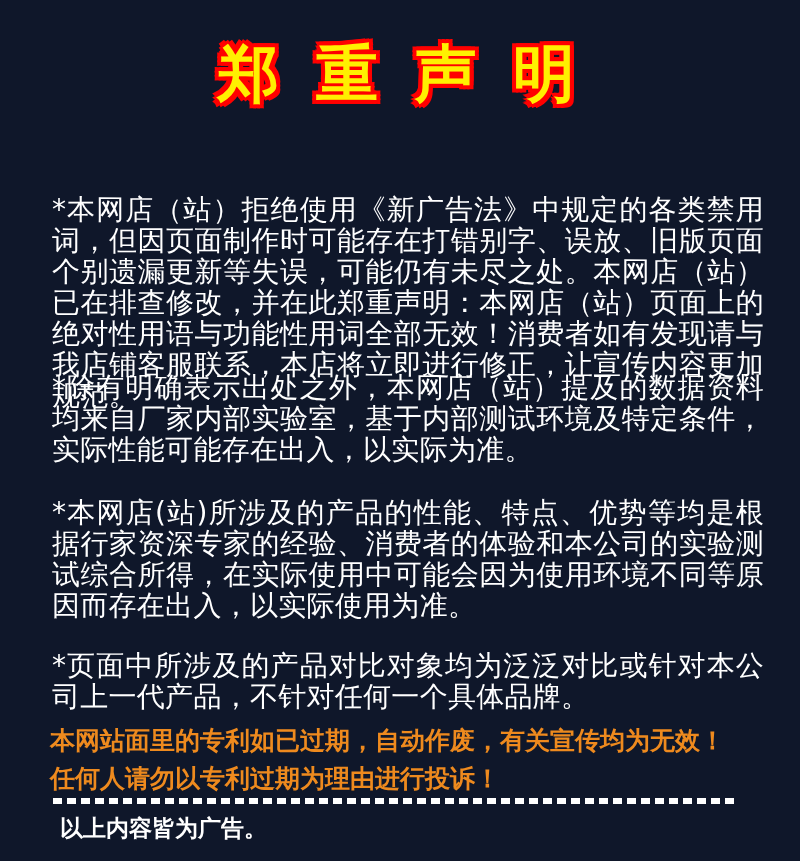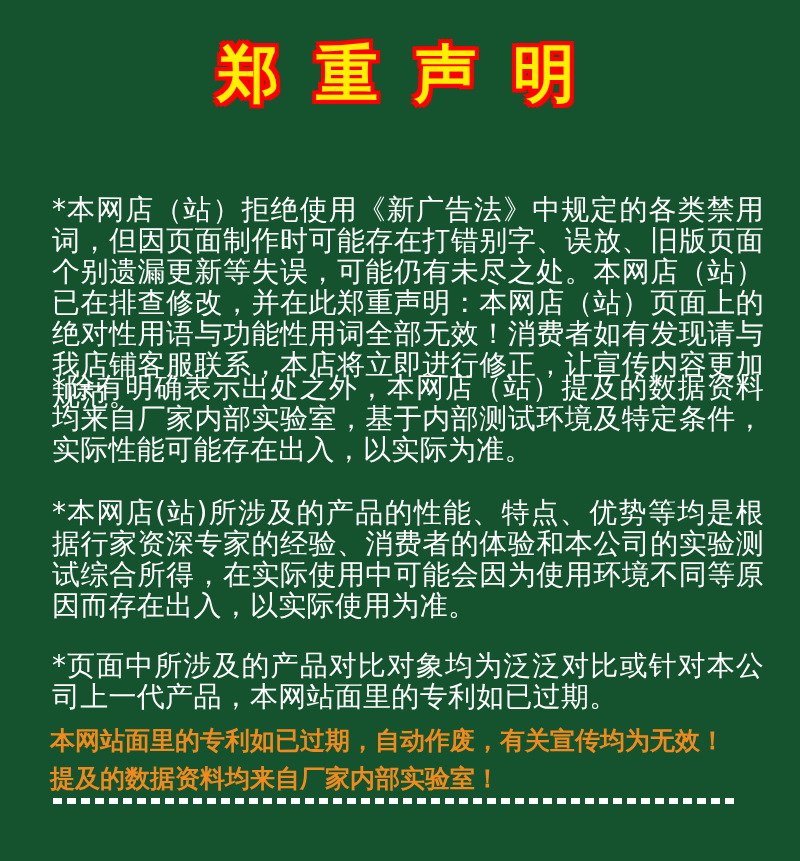--- a/index.html
+++ b/index.html
@@ -1,20 +1,20 @@
 <!DOCTYPE html>
 <html><head>
 <meta charset="utf-8">
 <style>
   html, body { margin: 0; padding: 0; background: #000; }
   .page {
     position: relative;
     width: 800px;
     height: 861px;
-    background: #14532d;
+    background: #0f172a;
     overflow: hidden;
     font-family: "DejaVu Sans", sans-serif;
   }
   .title {
     position: absolute;
     top: 32px;
     left: 0;
     right: 0;
     margin: 0;
     text-align: center;
@@ -79,22 +79,23 @@
 <div class="page">
 
   <h1 class="title">郑 重 声 明</h1>
 
   <p class="para para-1">*本网店（站）拒绝使用《新广告法》中规定的各类禁用词，但因页面制作时可能存在打错别字、误放、旧版页面个别遗漏更新等失误，可能仍有未尽之处。本网店（站）已在排查修改，并在此郑重声明：本网店（站）页面上的绝对性用语与功能性用词全部无效！消费者如有发现请与我店铺客服联系，本店将立即进行修正，让宣传内容更加规范。</p>
 
   <p class="para para-2">*除有明确表示出处之外，本网店（站）提及的数据资料均来自厂家内部实验室，基于内部测试环境及特定条件，实际性能可能存在出入，以实际为准。</p>
 
   <p class="para para-3">*本网店(站)所涉及的产品的性能、特点、优势等均是根据行家资深专家的经验、消费者的体验和本公司的实验测试综合所得，在实际使用中可能会因为使用环境不同等原因而存在出入，以实际使用为准。</p>
 
-  <p class="para para-4">*页面中所涉及的产品对比对象均为泛泛对比或针对本公司上一代产品，本网站面里的专利如已过期。</p>
+  <p class="para para-4">*页面中所涉及的产品对比对象均为泛泛对比或针对本公司上一代产品，不针对任何一个具体品牌。</p>
 
   <p class="notice-line notice-1">本网站面里的专利如已过期，自动作废，有关宣传均为无效！</p>
 
-  <p class="notice-line notice-2">提及的数据资料均来自厂家内部实验室！</p>
+  <p class="notice-line notice-2">任何人请勿以专利过期为理由进行投诉！</p>
 
   <div class="divider"></div>
 
+  <p class="footer-text">以上内容皆为广告。</p>
 
 </div>
 
 </body></html>

